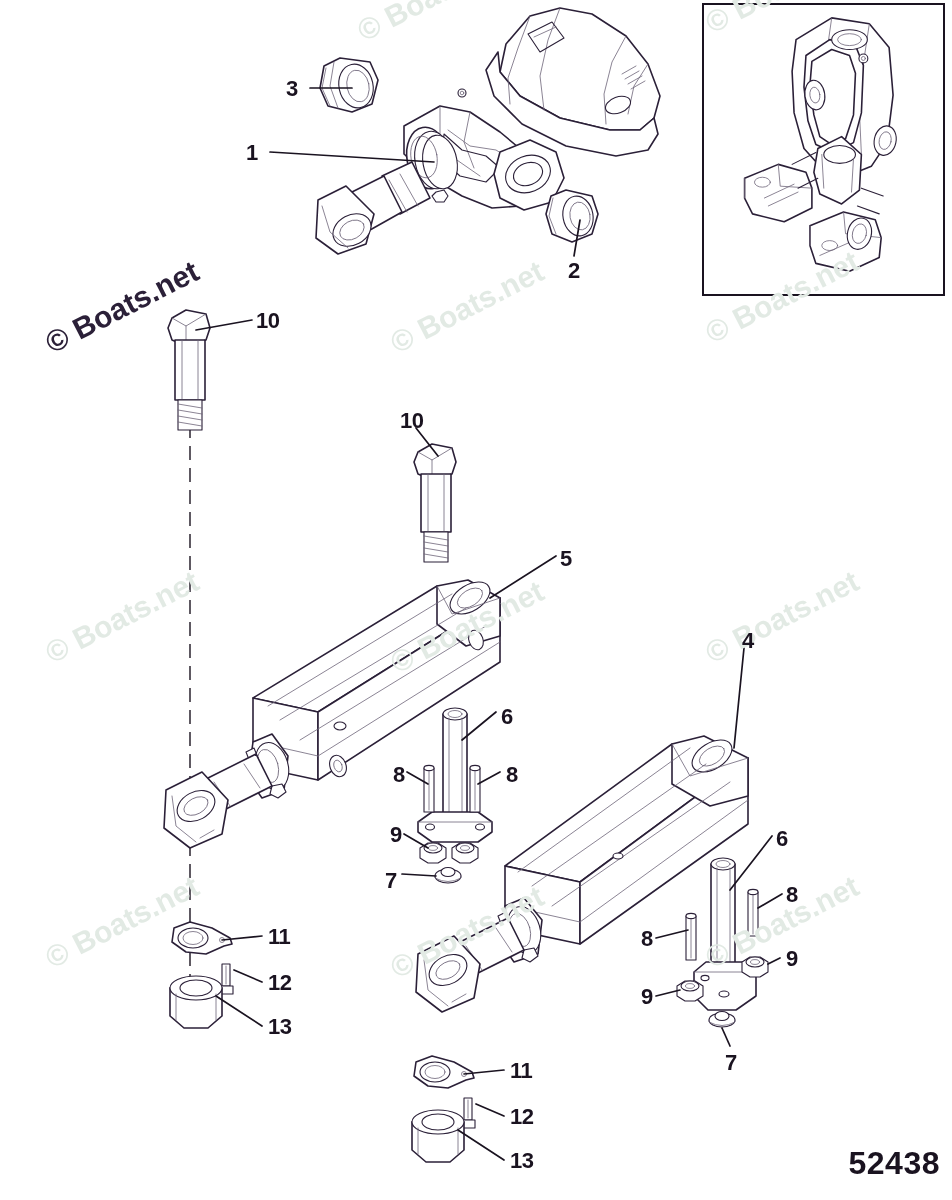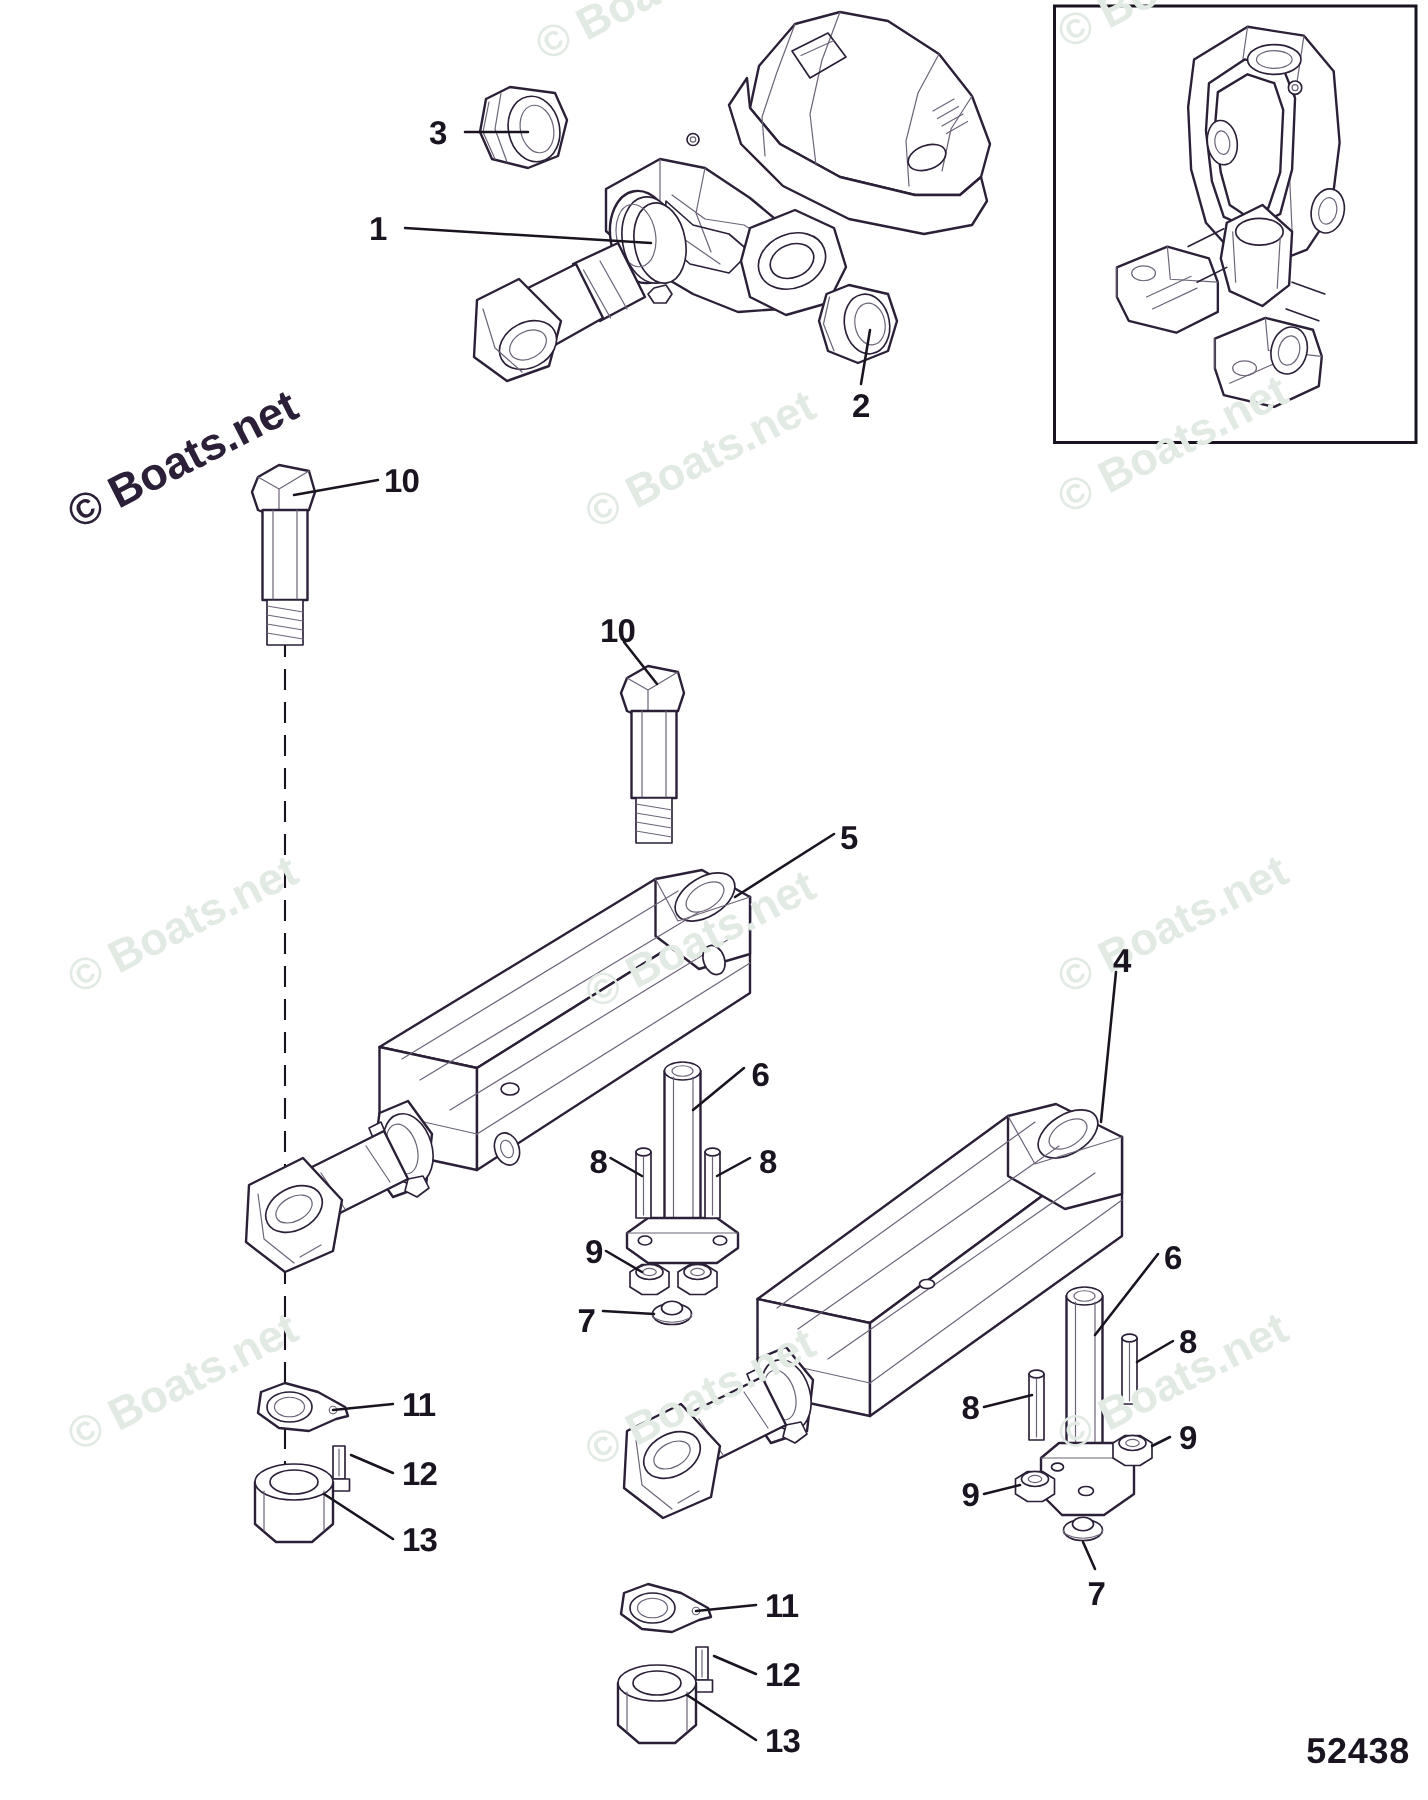--- a/index.html
+++ b/index.html
@@ -46,21 +46,21 @@
     color: #1a1320;
     letter-spacing: -0.5px;
     white-space: nowrap;
   }
   #diagnum {
     position: absolute;
     right: 12px;
     bottom: 18px;
     font-family: "Liberation Sans", sans-serif;
     font-weight: bold;
-    font-size: 24px;
+    font-size: 32px;
     color: #1a1320;
     letter-spacing: 0.5px;
   }
 </style>
 </head>
 <body>
 
 <div id="page">
 
   <svg id="art" viewBox="0 0 952 1200" xmlns="http://www.w3.org/2000/svg">

